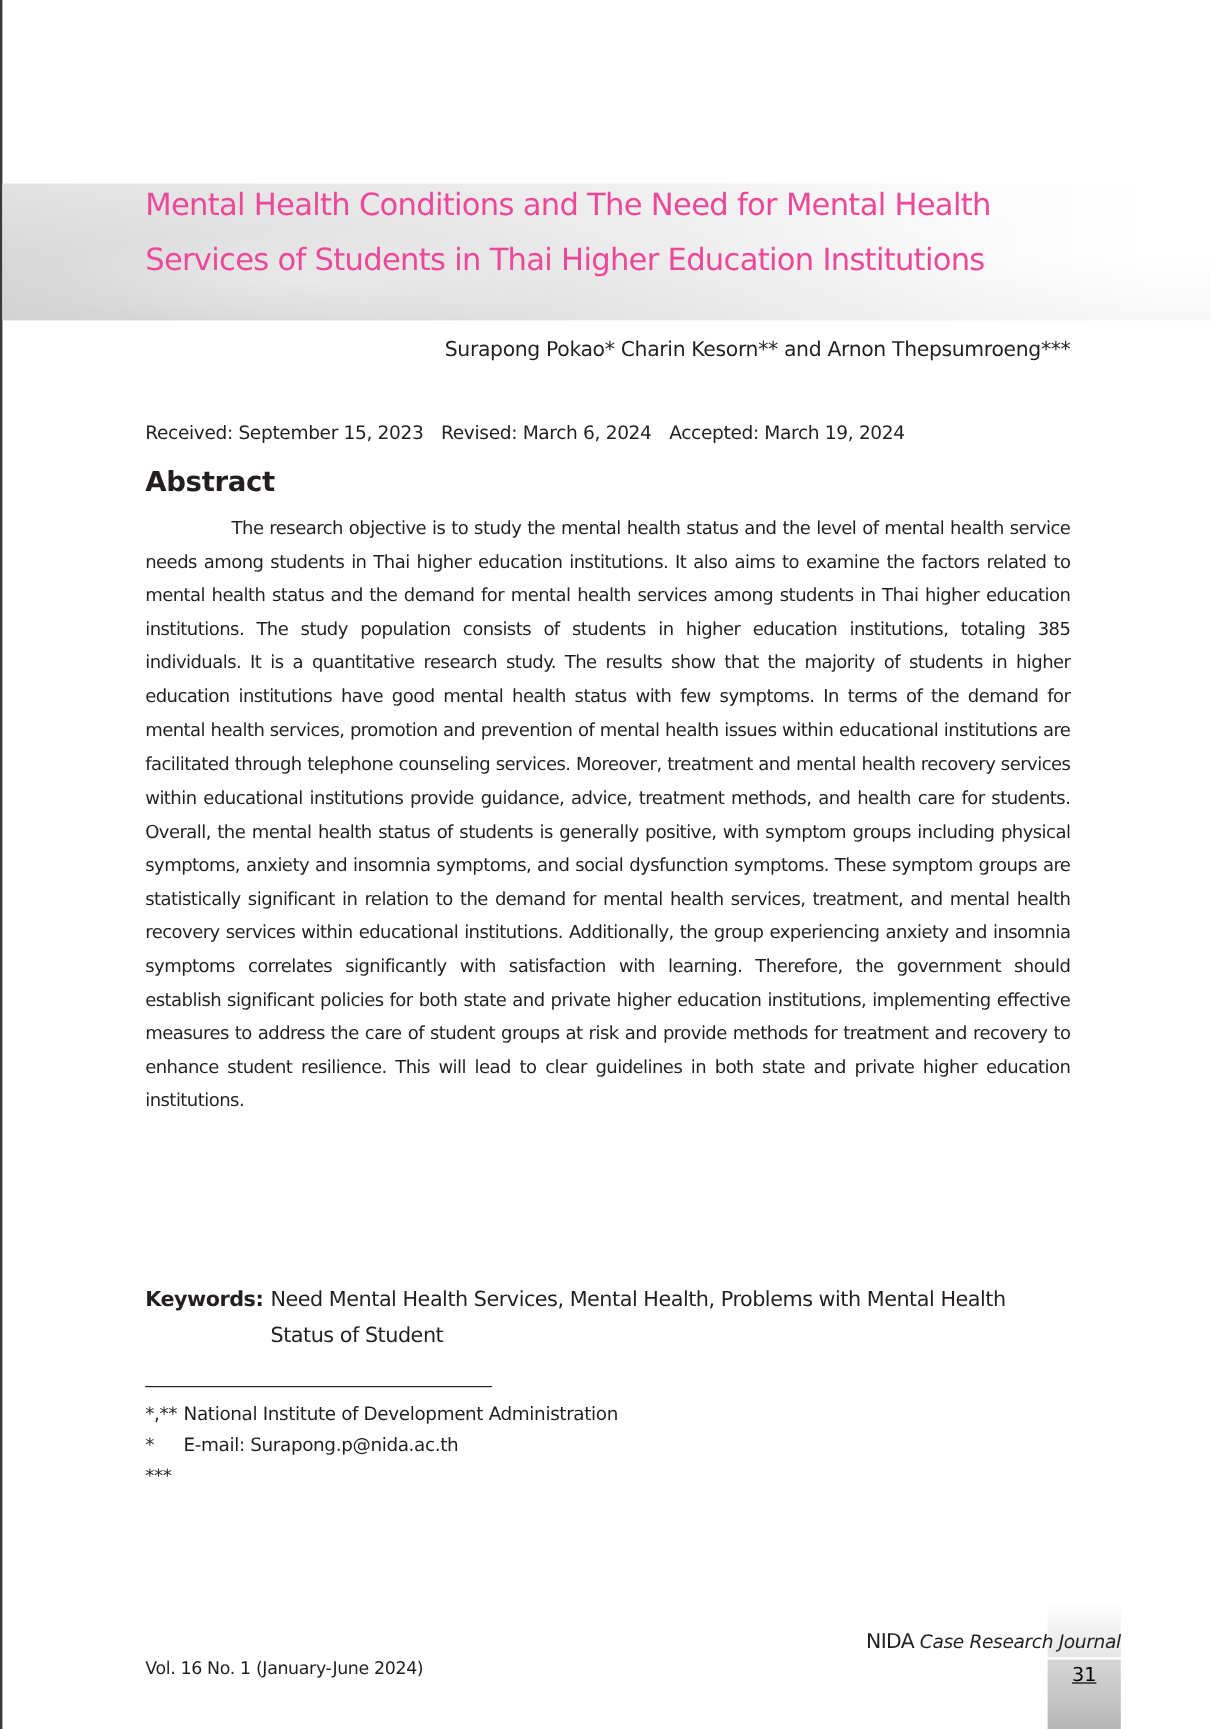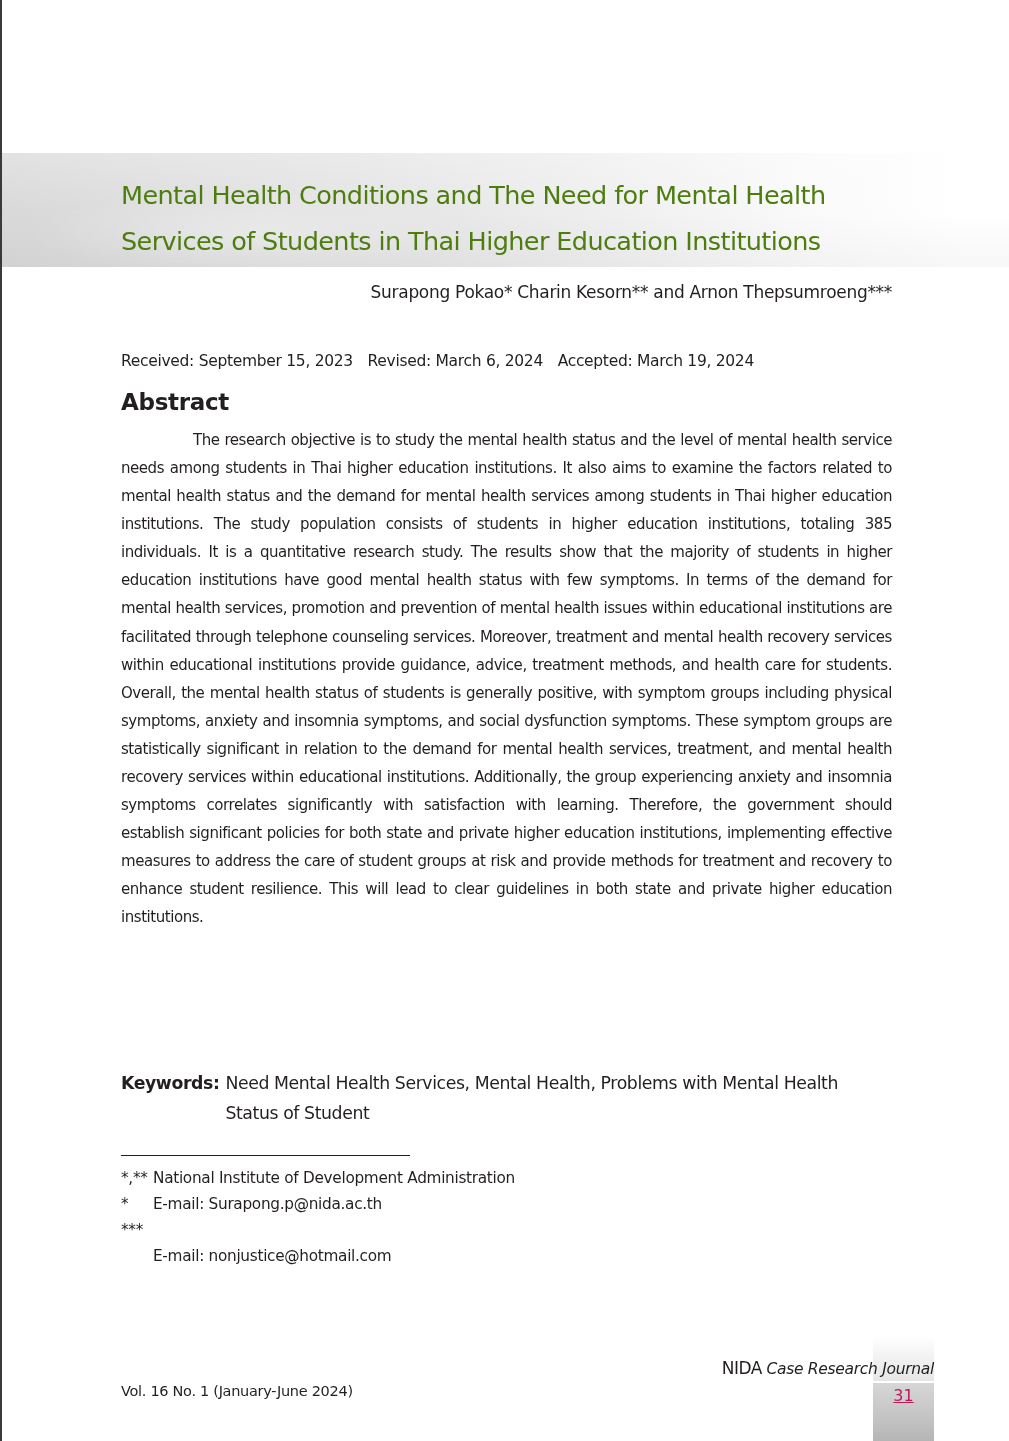--- a/index.html
+++ b/index.html
@@ -13,23 +13,23 @@
     position: absolute; left: 2px; top: 153px; width: 1007px; height: 114px;
     background:
       radial-gradient(ellipse 320px 60px at 250px 80px, rgba(255,255,255,0.35), rgba(255,255,255,0) 70%),
       linear-gradient(to right, #d9d9d9 0%, #e4e4e4 35%, #efefef 60%, #fafafa 80%, #ffffff 95%);
   }
   .title-band::before {
     content: ""; position: absolute; left: 0; top: 0; right: 0; bottom: 0;
     background: linear-gradient(to bottom, rgba(255,255,255,0.25), rgba(255,255,255,0) 50%, rgba(0,0,0,0.03));
   }
   .title {
-    position: absolute; left: 121px; top: 172px; width: 780px;
+    position: absolute; left: 121px; top: 148px; width: 780px;
     font-family: "DejaVu Sans", sans-serif; font-size: 25.5px; line-height: 46px;
-    color: #4d7c0f; letter-spacing: -0.6px; margin: 0; font-weight: normal;
+    color: #ec4899; letter-spacing: -0.6px; margin: 0; font-weight: normal;
   }
   .title span { display: block; white-space: nowrap; }
 
   .authors {
     position: absolute; right: 117px; top: 282px;
     font-size: 17px; letter-spacing: -0.3px; white-space: nowrap;
   }
   .dates {
     position: absolute; left: 121px; top: 340px;
     font-size: 15.5px; letter-spacing: -0.3px; white-space: nowrap; margin-top: 12px;
@@ -69,21 +69,21 @@
   .page-tab-top {
     position: absolute; left: 873px; top: 1336px; width: 61px; height: 45px;
     background: linear-gradient(to bottom, #ffffff 0%, #f1f1f1 50%, #e6e6e6 100%);
   }
   .page-tab {
     position: absolute; left: 873px; top: 1383px; width: 61px; height: 58px;
     background: linear-gradient(to bottom, #d6d6d6 0%, #c4c4c4 60%, #b5b5b5 100%);
   }
   .page-number {
     position: absolute; left: 873px; top: 1386px; width: 61px; text-align: center;
-    font-size: 16px; color: #be185d; text-decoration: underline;
+    font-size: 16px; color: #000000; text-decoration: underline;
   }
   .journal-name {
     position: absolute; right: 75px; top: 1358px; white-space: nowrap;
     font-size: 15.5px; letter-spacing: -0.3px;
   }
   .journal-name .nida { font-size: 17px; font-weight: normal; letter-spacing: -0.5px; }
   .journal-name .rest { font-style: italic; }
 </style>
 </head>
 <body>
@@ -118,24 +118,20 @@
     <span class="fn-mark">*,**</span>
     <span>National Institute of Development Administration</span>
   </div>
   <div class="fn-row">
     <span class="fn-mark">*</span>
     <span>E-mail: Surapong.p@nida.ac.th</span>
   </div>
   <div class="fn-row">
     <span class="fn-mark">***</span>
   </div>
-  <div class="fn-row">
-    <span class="fn-mark"></span>
-    <span>E-mail: nonjustice@hotmail.com</span>
-  </div>
 </div>
 
 <div class="footer-left">Vol. 16 No. 1 (January-June 2024)</div>
 
 <div class="page-tab-top"></div>
 <div class="page-tab"></div>
 <div class="page-number">31</div>
 
 <div class="journal-name">
   <span class="nida">NIDA</span>

